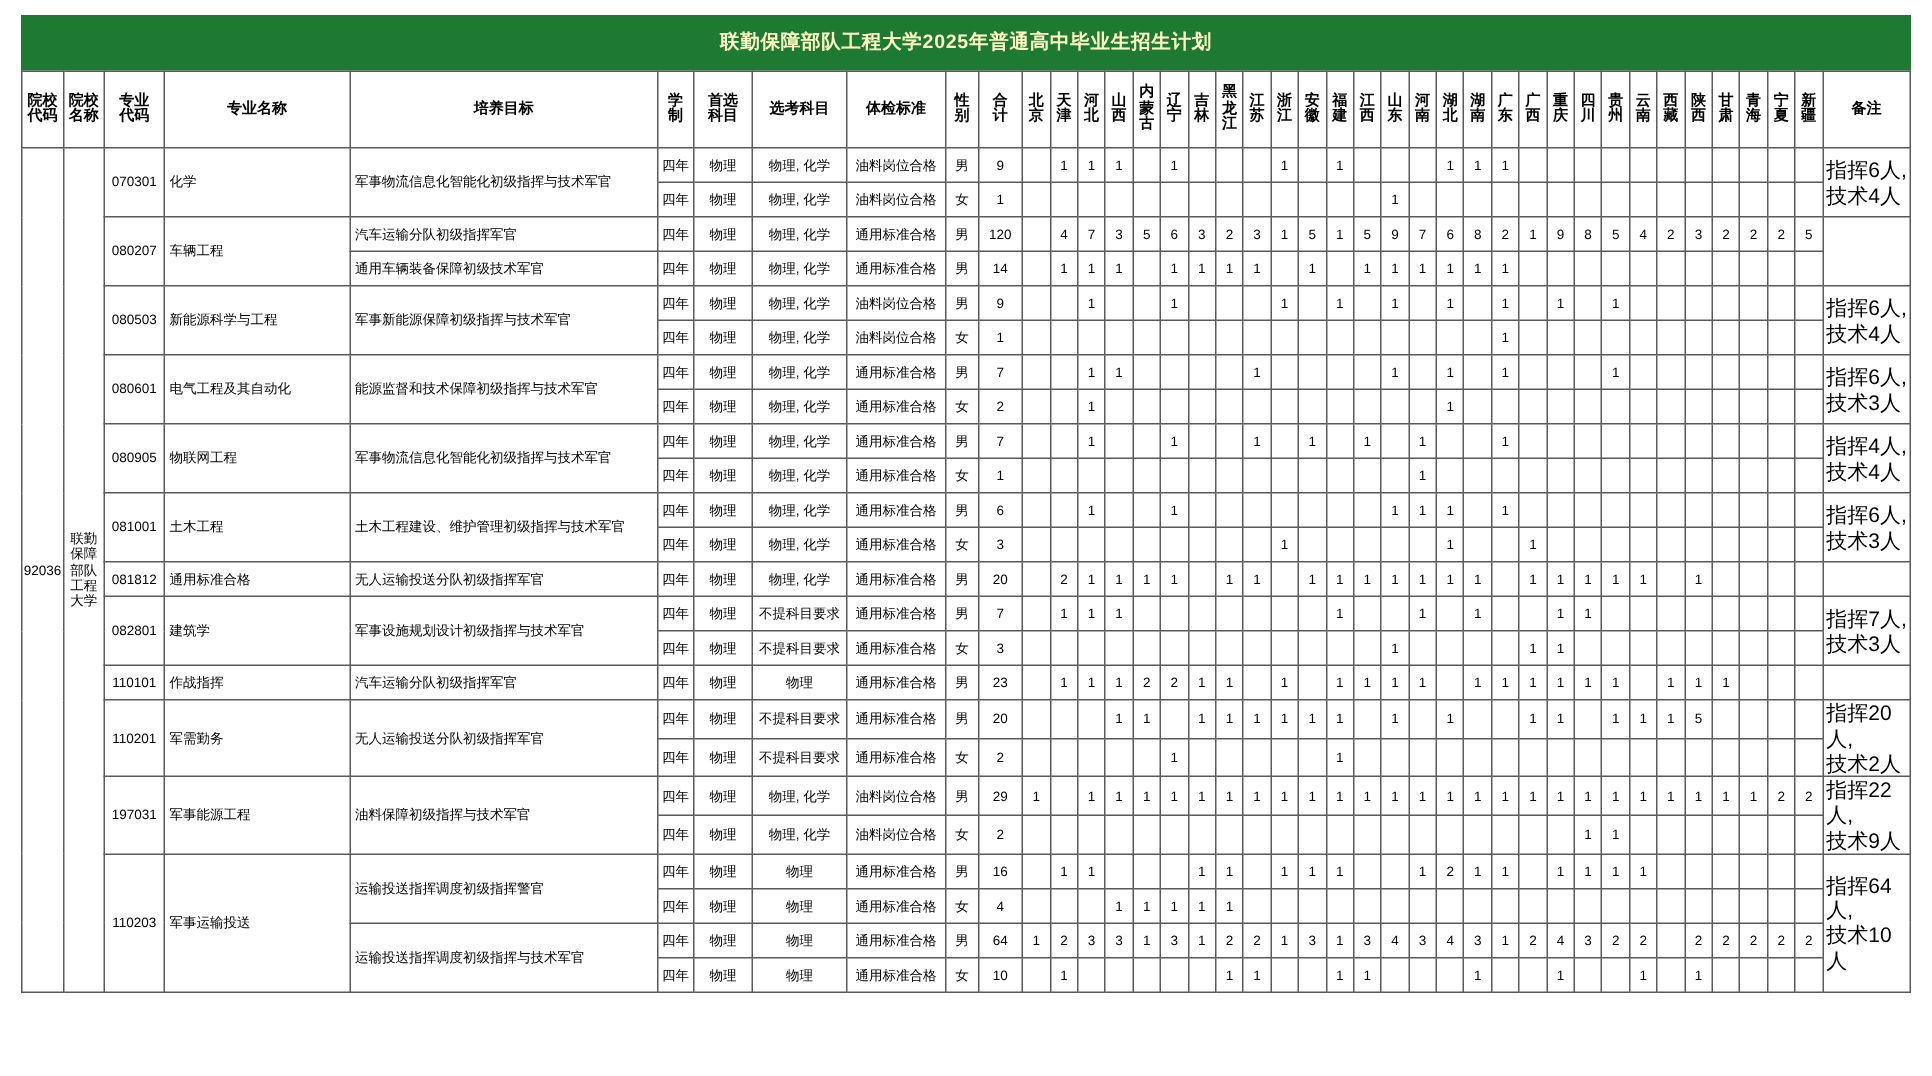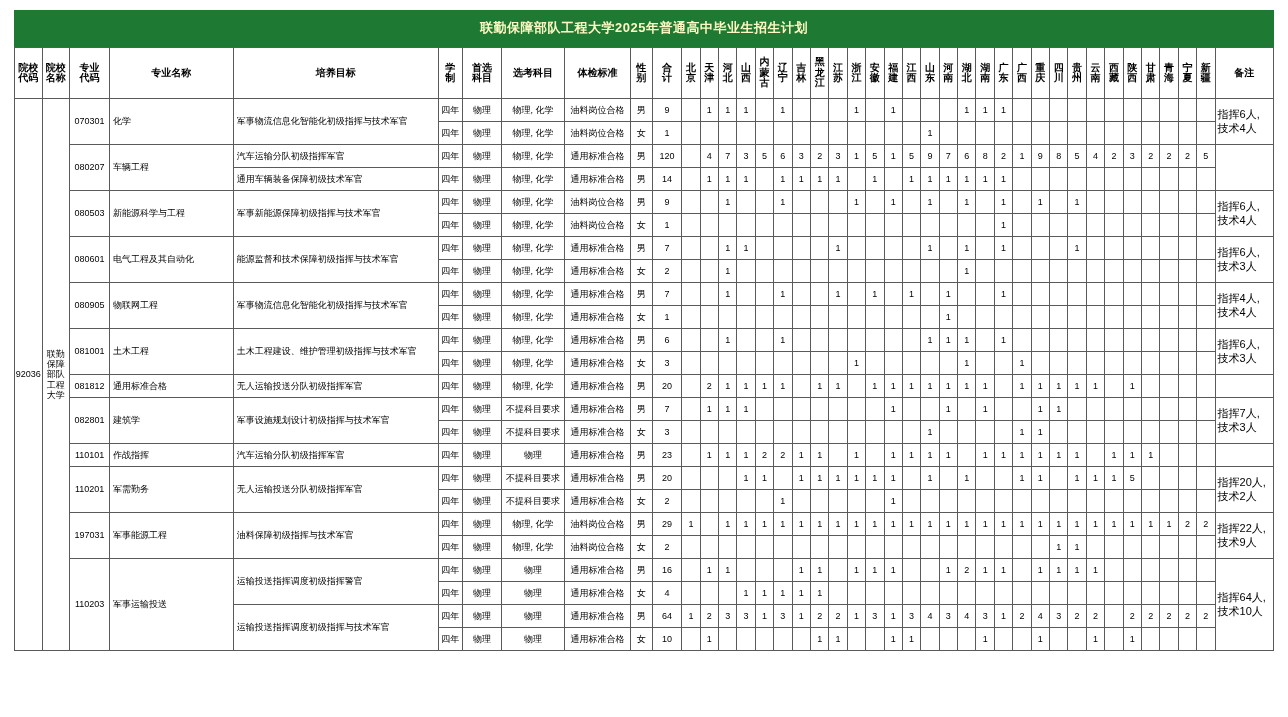--- a/index.html
+++ b/index.html
@@ -11,21 +11,21 @@
   th,td{border:1px solid #5a5a5a;font-size:9px;text-align:center;vertical-align:middle;
     padding:0;line-height:1.15;}
   thead th{background:#ffffff;font-weight:bold;font-size:10px;padding:2px 0;height:46px;}
   thead th.prov{font-size:10px;width:17px;}
   .stack span{display:block;line-height:1.05;}
   tbody td{height:22px;}
   td.lft{text-align:left;padding-left:3px;}
   .small{font-size:9px;}
   .num{font-size:9px;}
   .schoolcell{font-size:9px;line-height:1.15;}
-  .remark{font-size:11px;line-height:1.2;text-align:left;padding-left:2px;}
+  .remark{font-size:14px;line-height:1.2;text-align:left;padding-left:2px;}
 </style>
 </head>
 <body>
 
 <div class="page">
 
   <div class="title-bar">联勤保障部队工程大学2025年普通高中毕业生招生计划</div>
 
   <table>
     <thead>

